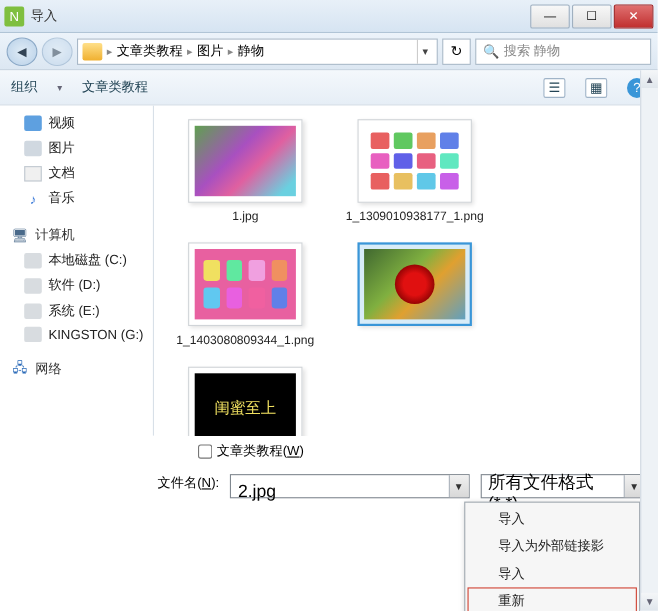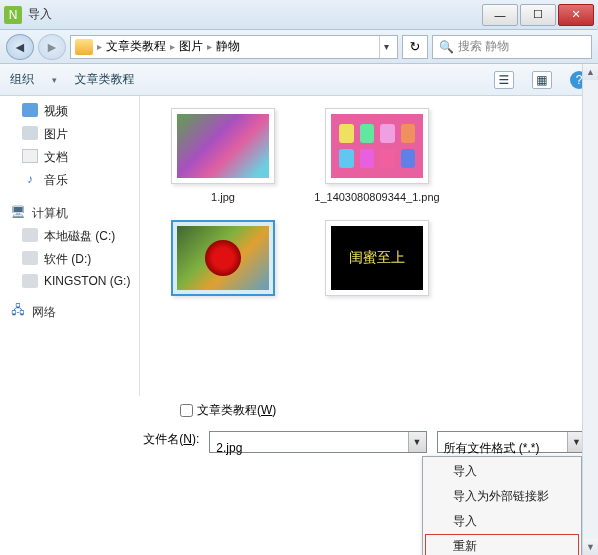--- a/index.html
+++ b/index.html
@@ -20,21 +20,21 @@
 .refresh { width: 26px; height: 24px; border: 1px solid #a8b8c8; display: flex; align-items: center; justify-content: center; font-size: 13px; background: #fff; }
 .search { width: 160px; height: 24px; border: 1px solid #a8b8c8; background: #fff; display: flex; align-items: center; padding: 0 6px; font-size: 12px; color: #888; gap: 4px; }
 
 .toolbar { height: 32px; background: linear-gradient(#f4f8fc,#e6eef6); display: flex; align-items: center; padding: 0 10px; gap: 18px; font-size: 12px; color: #245; border-bottom: 1px solid #c8d4e0; }
 .toolbar .spacer { flex: 1; }
 .tool-icon { width: 20px; height: 18px; border: 1px solid #a0b4c8; background: #fff; display: flex; align-items: center; justify-content: center; border-radius: 2px; }
 .tool-icon.help { border-radius: 50%; background: #3a96d8; color: #fff; border: none; width: 18px; height: 18px; font-size: 12px; }
 
 .body { display: flex; height: 300px; background: #fff; }
 .sidebar { width: 140px; border-right: 1px solid #d8e0e8; overflow: hidden; padding: 4px 0; }
-.side-item { display: flex; padding: 3px 8px 3px 22px; font-size: 12px; color: #222; gap: 6px; white-space: nowrap; cursor: default; }
+.side-item { display: flex; align-items: center; padding: 3px 8px 3px 22px; font-size: 12px; color: #222; gap: 6px; white-space: nowrap; cursor: default; }
 .side-item.header { padding-left: 10px; font-weight: normal; color: #333; }
 .side-ico { width: 16px; height: 14px; display: flex; align-items: center; justify-content: center; font-size: 12px; }
 .ico-video { background: #5ea0e0; border-radius: 2px; }
 .ico-pic { background: #d0d8e0; border-radius: 2px; }
 .ico-doc { background: #f0f0f0; border: 1px solid #c0c8d0; }
 .ico-music { color: #3878d8; }
 .ico-comp { color: #4a6a8a; }
 .ico-drive { background: #d8dce0; border-radius: 2px; }
 .ico-net { color: #2a6ab8; }
 
@@ -59,21 +59,21 @@
 .fname { line-height: 1.3; color: #222; max-width: 140px; word-break: break-all; }
 
 .checkbox-row { padding: 6px 0 8px 180px; font-size: 12px; display: flex; align-items: center; gap: 4px; }
 .checkbox-row input { width: 13px; height: 13px; }
 .checkbox-row .key { text-decoration: underline; }
 
 .filename-row { display: flex; align-items: flex-start; padding: 4px 12px 10px 0; gap: 10px; font-size: 12px; }
 .filename-row .lbl { width: 200px; text-align: right; }
 .filename-row .key { text-decoration: underline; }
 .combo { height: 22px; border: 1px solid #808890; background: #fff; display: flex; align-items: center; position: relative; }
-.combo .val { flex: 1; padding: 0 6px; font-size: 12px; margin-top: 12px; }
+.combo .val { flex: 1; padding: 0 6px; font-size: 16px; margin-top: 12px; }
 .combo .dd { width: 18px; height: 100%; border-left: 1px solid #a8b0b8; display: flex; align-items: center; justify-content: center; font-size: 9px; background: linear-gradient(#f0f0f0,#d8d8d8); color: #333; }
 .fn-combo { width: 218px; }
 .ft-combo { width: 150px; }
 
 .btn-row { display: flex; justify-content: flex-end; gap: 10px; padding: 4px 12px 10px 0; }
 .btn { height: 26px; border: 1px solid #707880; background: linear-gradient(#f8f8f8,#e0e0e0); font-size: 12px; display: flex; align-items: center; justify-content: center; border-radius: 3px; }
 .btn-import { width: 76px; border: 1px solid #3a78c8; box-shadow: 0 0 2px #5aa0e0; display: flex; padding: 0; }
 .btn-import .main { flex: 1; display: flex; align-items: center; justify-content: center; border-right: 1px solid #808890; }
 .btn-import .dd { width: 18px; display: flex; align-items: center; justify-content: center; font-size: 9px; }
 .btn-cancel { width: 76px; }
@@ -154,36 +154,59 @@
     <div class="side-item">
         <div class="side-ico ico-drive"></div>
         <span>本地磁盘 (C:)</span>
       </div>
     <div class="side-item">
         <div class="side-ico ico-drive"></div>
         <span>软件 (D:)</span>
       </div>
     <div class="side-item">
         <div class="side-ico ico-drive"></div>
+        <span>系统 (E:)</span>
+      </div>
+    <div class="side-item">
+        <div class="side-ico ico-drive"></div>
         <span>KINGSTON (G:)</span>
       </div>
     <div style="height:10px"></div>
     <div class="side-item header">
         <div class="side-ico ico-net">🖧</div>
         <span>网络</span>
       </div>
   </div>
 
   <div class="files">
     <div class="file-grid">
       <div class="file">
         <div class="thumb">
             <div class="thumb-inner t1"></div>
           </div>
         <div class="fname">1.jpg</div>
+      </div>
+      <div class="file">
+        <div class="thumb">
+            <div class="thumb-inner t2">
+              <span></span>
+              <span></span>
+              <span></span>
+              <span></span>
+              <span></span>
+              <span></span>
+              <span></span>
+              <span></span>
+              <span></span>
+              <span></span>
+              <span></span>
+              <span></span>
+            </div>
+          </div>
+        <div class="fname">1_1309010938177_1.png</div>
       </div>
       <div class="file">
         <div class="thumb">
             <div class="thumb-inner t3">
               <span></span>
               <span></span>
               <span></span>
               <span></span>
               <span></span>
               <span></span>

